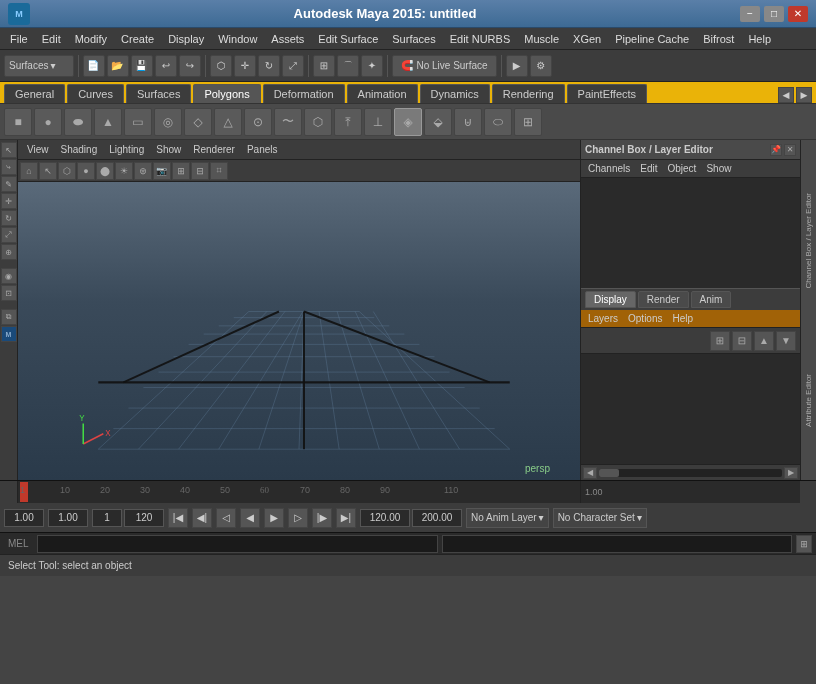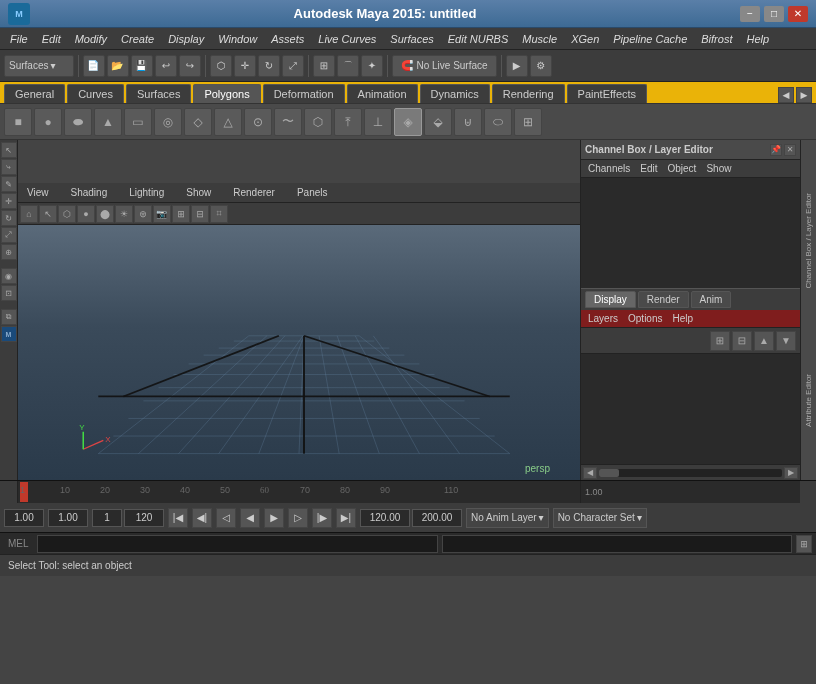--- a/index.html
+++ b/index.html
@@ -19,21 +19,21 @@
     .win-btn.max { background: #888; }
     .win-btn.close { background: #c0392b; }
     .maya-icon { width: 22px; height: 22px; background: #1a6a9a; border-radius: 3px; display: flex; align-items: center; justify-content: center; color: #88ccff; font-size: 9px; font-weight: bold; }
 
     
     #menu-bar {
       width: 100%; height: 22px; background: #3c3c3c;
       display: flex; align-items: center; padding: 0 4px; gap: 2px;
       border-bottom: 1px solid #222;
     }
-    .menu-item { color: #ddd; padding: 2px 6px; cursor: pointer; font-size: 11px; border-radius: 2px; font-style: italic; }
+    .menu-item { color: #ddd; padding: 2px 6px; cursor: pointer; font-size: 11px; border-radius: 2px; }
 
     
     #toolbar {
       width: 100%; height: 32px; background: #3c3c3c;
       display: flex; align-items: center; padding: 0 4px; gap: 2px;
       border-bottom: 1px solid #222;
     }
     .toolbar-btn { width: 22px; height: 22px; background: #555; border: 1px solid #444;
       border-radius: 2px; display: flex; align-items: center; justify-content: center;
       color: #ccc; font-size: 10px; cursor: pointer; }
@@ -75,23 +75,22 @@
       display: flex; flex-direction: column; align-items: center; padding: 2px 0; gap: 1px;
     }
     .left-tool { width: 16px; height: 16px; background: #555; border: 1px solid #444;
       display: flex; align-items: center; justify-content: center; color: #aaa; font-size: 8px; cursor: pointer; }
 
     
     #viewport-container {
       flex: 1; display: flex; flex-direction: column;
     }
     #viewport-menubar {
-      height: 20px; background: #3c3c3c; display: flex; align-items: center; padding: 0 4px; gap: 12px;
+      height: 20px; background: #3c3c3c; display: flex; align-items: center; padding: 0 4px; gap: 2px;
       border-bottom: 1px solid #222;
-      margin-top: 43px;
     }
     .vp-menu { color: #ccc; font-size: 10px; padding: 1px 5px; cursor: pointer; border-radius: 2px; }
     #viewport-toolbar {
       height: 22px; background: #3c3c3c; display: flex; align-items: center; padding: 0 2px; gap: 1px;
       border-bottom: 1px solid #222;
     }
     .vp-tool { width: 18px; height: 18px; background: #555; border: 1px solid #444;
       display: flex; align-items: center; justify-content: center; color: #aaa; font-size: 9px; cursor: pointer; }
     #viewport {
       flex: 1; background: linear-gradient(180deg, #5a6a7a 0%, #3a4a5a 40%, #2a3a4a 100%);
@@ -121,21 +120,21 @@
       flex: 1; background: #2a2a2a;
     }
     #layer-editor-tabs {
       height: 22px; background: #3c3c3c; display: flex; align-items: center; padding: 0 4px;
       border-top: 1px solid #555; gap: 2px;
     }
     .le-tab { padding: 2px 8px; background: #4a4a4a; border: 1px solid #555;
       color: #ccc; font-size: 10px; cursor: pointer; border-radius: 2px 2px 0 0; }
     .le-tab.active { background: #666; color: white; }
     #layer-editor-menu {
-      height: 18px; background: #7f1d1d; display: flex; align-items: center; padding: 0 4px; gap: 4px;
+      height: 18px; background: #a16207; display: flex; align-items: center; padding: 0 4px; gap: 4px;
       border-bottom: 1px solid #222;
     }
     .le-menu-item { color: #ccc; font-size: 10px; cursor: pointer; padding: 1px 3px; }
     #layer-editor-toolbar {
       height: 26px; background: #3c3c3c; display: flex; align-items: center; padding: 0 4px; gap: 2px;
       justify-content: flex-end; border-bottom: 1px solid #222;
     }
     .le-tool { width: 20px; height: 20px; background: #555; border: 1px solid #444;
       display: flex; align-items: center; justify-content: center; color: #aaa; font-size: 10px; cursor: pointer; }
     #layer-editor-content {
@@ -210,21 +209,21 @@
 </div>
 
 <div id="menu-bar">
   <span class="menu-item">File</span>
   <span class="menu-item">Edit</span>
   <span class="menu-item">Modify</span>
   <span class="menu-item">Create</span>
   <span class="menu-item">Display</span>
   <span class="menu-item">Window</span>
   <span class="menu-item">Assets</span>
-  <span class="menu-item">Live Curves</span>
+  <span class="menu-item">Edit Surface</span>
   <span class="menu-item">Surfaces</span>
   <span class="menu-item">Edit NURBS</span>
   <span class="menu-item">Muscle</span>
   <span class="menu-item">XGen</span>
   <span class="menu-item">Pipeline Cache</span>
   <span class="menu-item">Bifrost</span>
   <span class="menu-item">Help</span>
 </div>
 
 <div id="toolbar">

